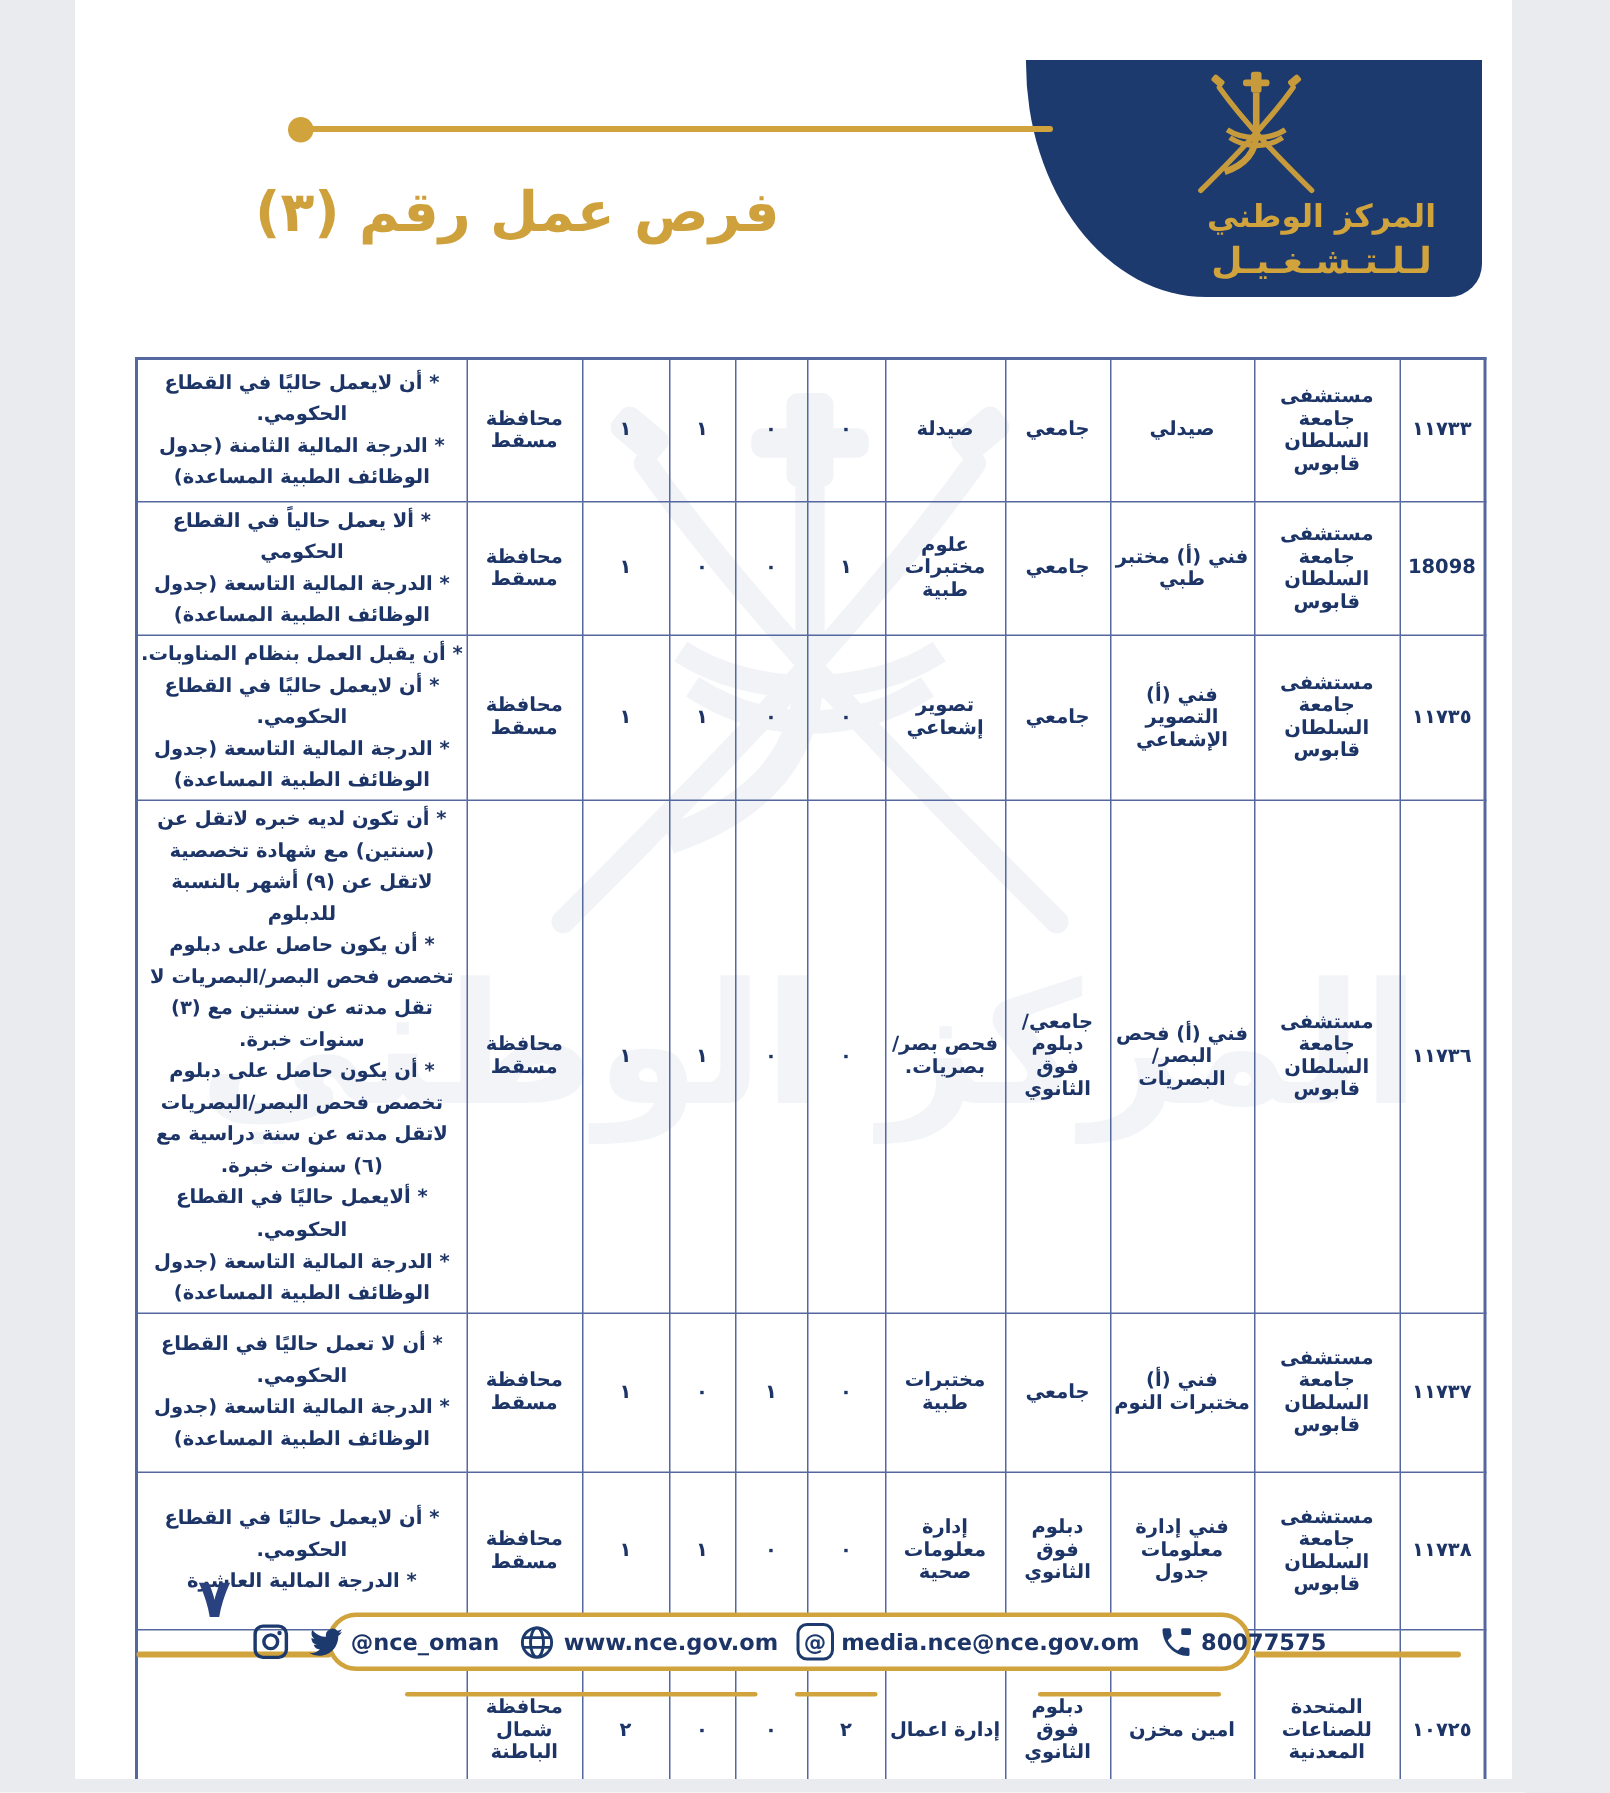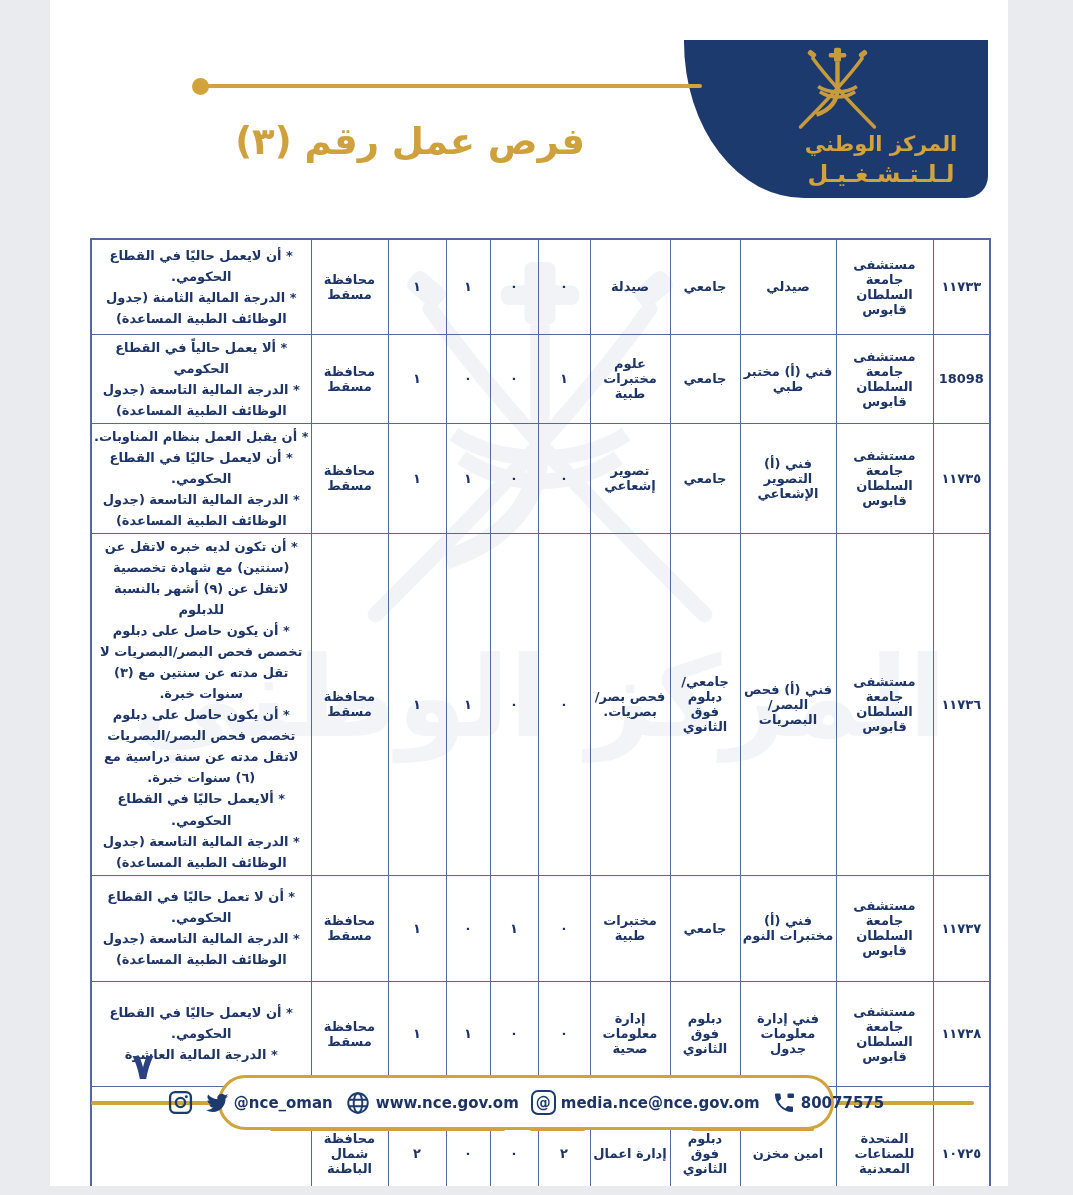--- a/index.html
+++ b/index.html
@@ -29,21 +29,21 @@
   }
   .top-line{
     position:absolute;left:150px;top:84px;width:502px;height:3.5px;
     background:#d0a33c;border-radius:2px;
   }
   .top-line .dot{
     position:absolute;left:-8px;top:-6.5px;width:17px;height:17px;
     border-radius:50%;background:#d0a33c;
   }
   .doc-title{
-    position:absolute;left:120px;top:120px;width:480px;text-align:center;
+    position:absolute;left:120px;top:120px;width:480px;text-align:left;
     font-size:37px;font-weight:bold;color:#cfa13d;direction:rtl;
   }
   
   .wm-emblem{position:absolute;left:255px;top:250px;opacity:0.055;}
   .wm-text{position:absolute;left:40px;width:899px;text-align:center;
     font-weight:bold;color:#1d3a6e;opacity:0.05;direction:rtl;white-space:nowrap;}
   .wm-text.l1{top:632px;font-size:112px;}
   .wm-text.l2{top:780px;font-size:112px;letter-spacing:22px;}
   
   table.jobs{
@@ -69,21 +69,21 @@
     color:#2a4180;
   }
   .gold-seg{position:absolute;height:3.5px;background:#d0a33c;border-radius:2px;}
   .f-line-left{left:41px;top:1101px;width:130px;}
   .f-line-right{left:786px;top:1101px;width:138px;}
   .dash{position:absolute;height:3px;background:#d0a33c;border-radius:2px;top:1128px;}
   .dash.d1{left:220px;width:235px;}
   .dash.d2{left:480px;width:55px;}
   .dash.d3{left:642px;width:122px;}
   .pill{
-    position:absolute;left:168px;top:1075px;width:616px;height:55px;
+    position:absolute;left:168px;top:1075px;width:616px;height:39px;
     border:3px solid #d0a33c;border-radius:30px;background:#ffffff;
     display:flex;align-items:center;justify-content:center;gap:12px;
     direction:ltr;box-sizing:border-box;
   }
   .pill .lbl{color:#1d3466;font-weight:bold;font-size:15px;white-space:nowrap;}
   .pill .ic{display:flex;align-items:center;}
   .grp{display:flex;align-items:center;gap:5px;}
 </style>
 </head>
 <body>

